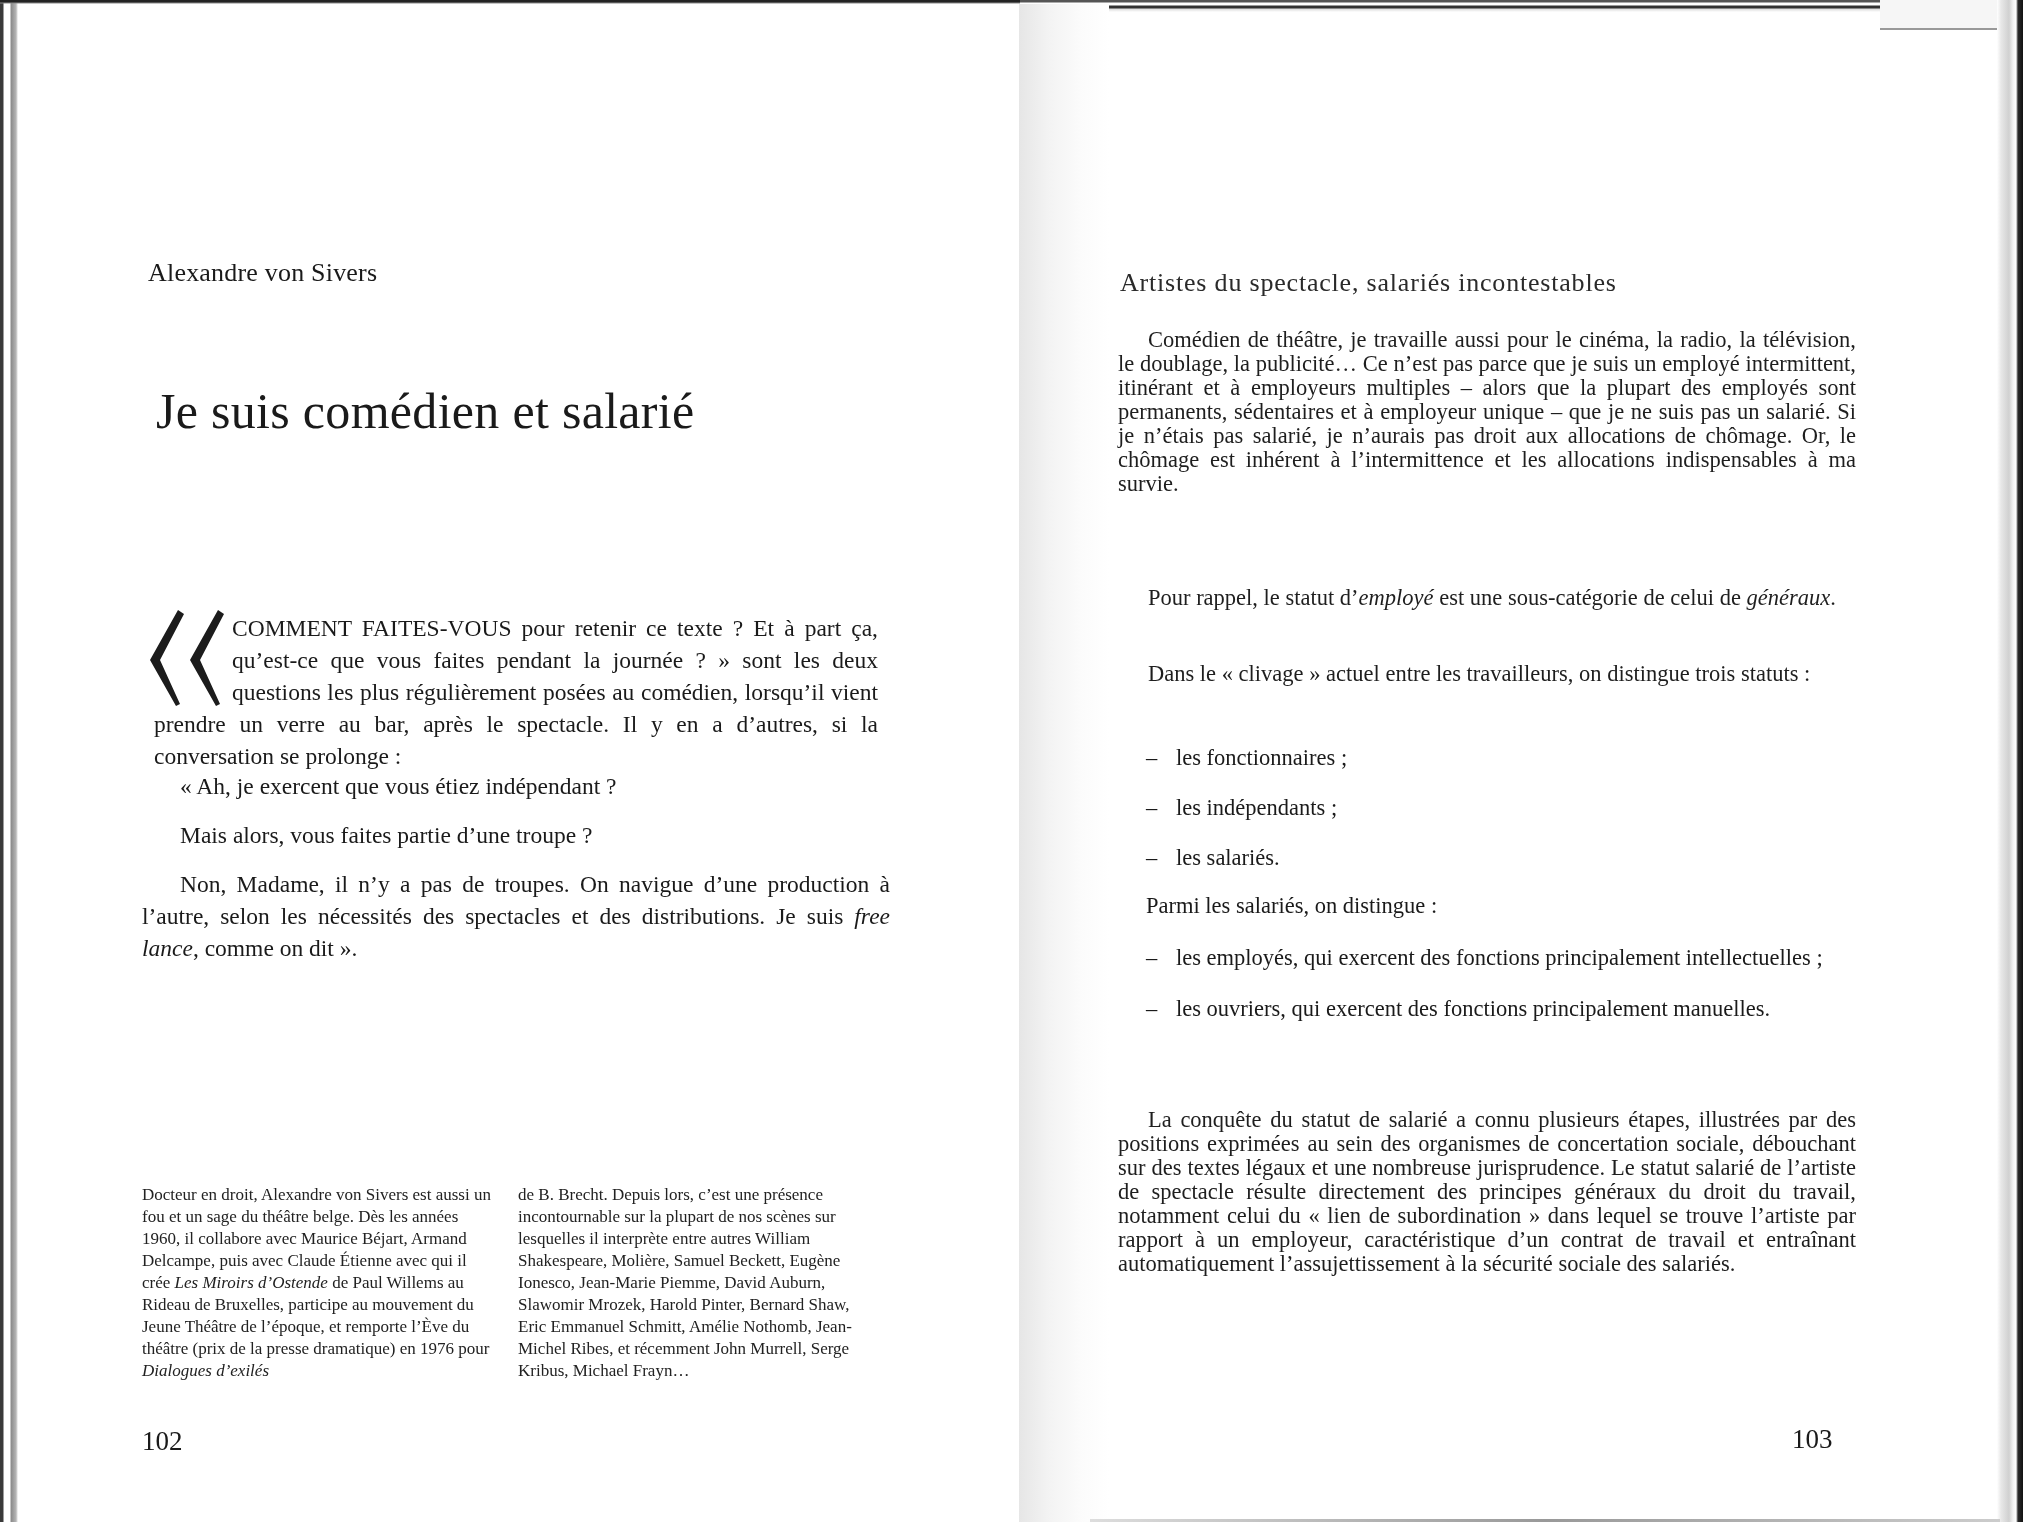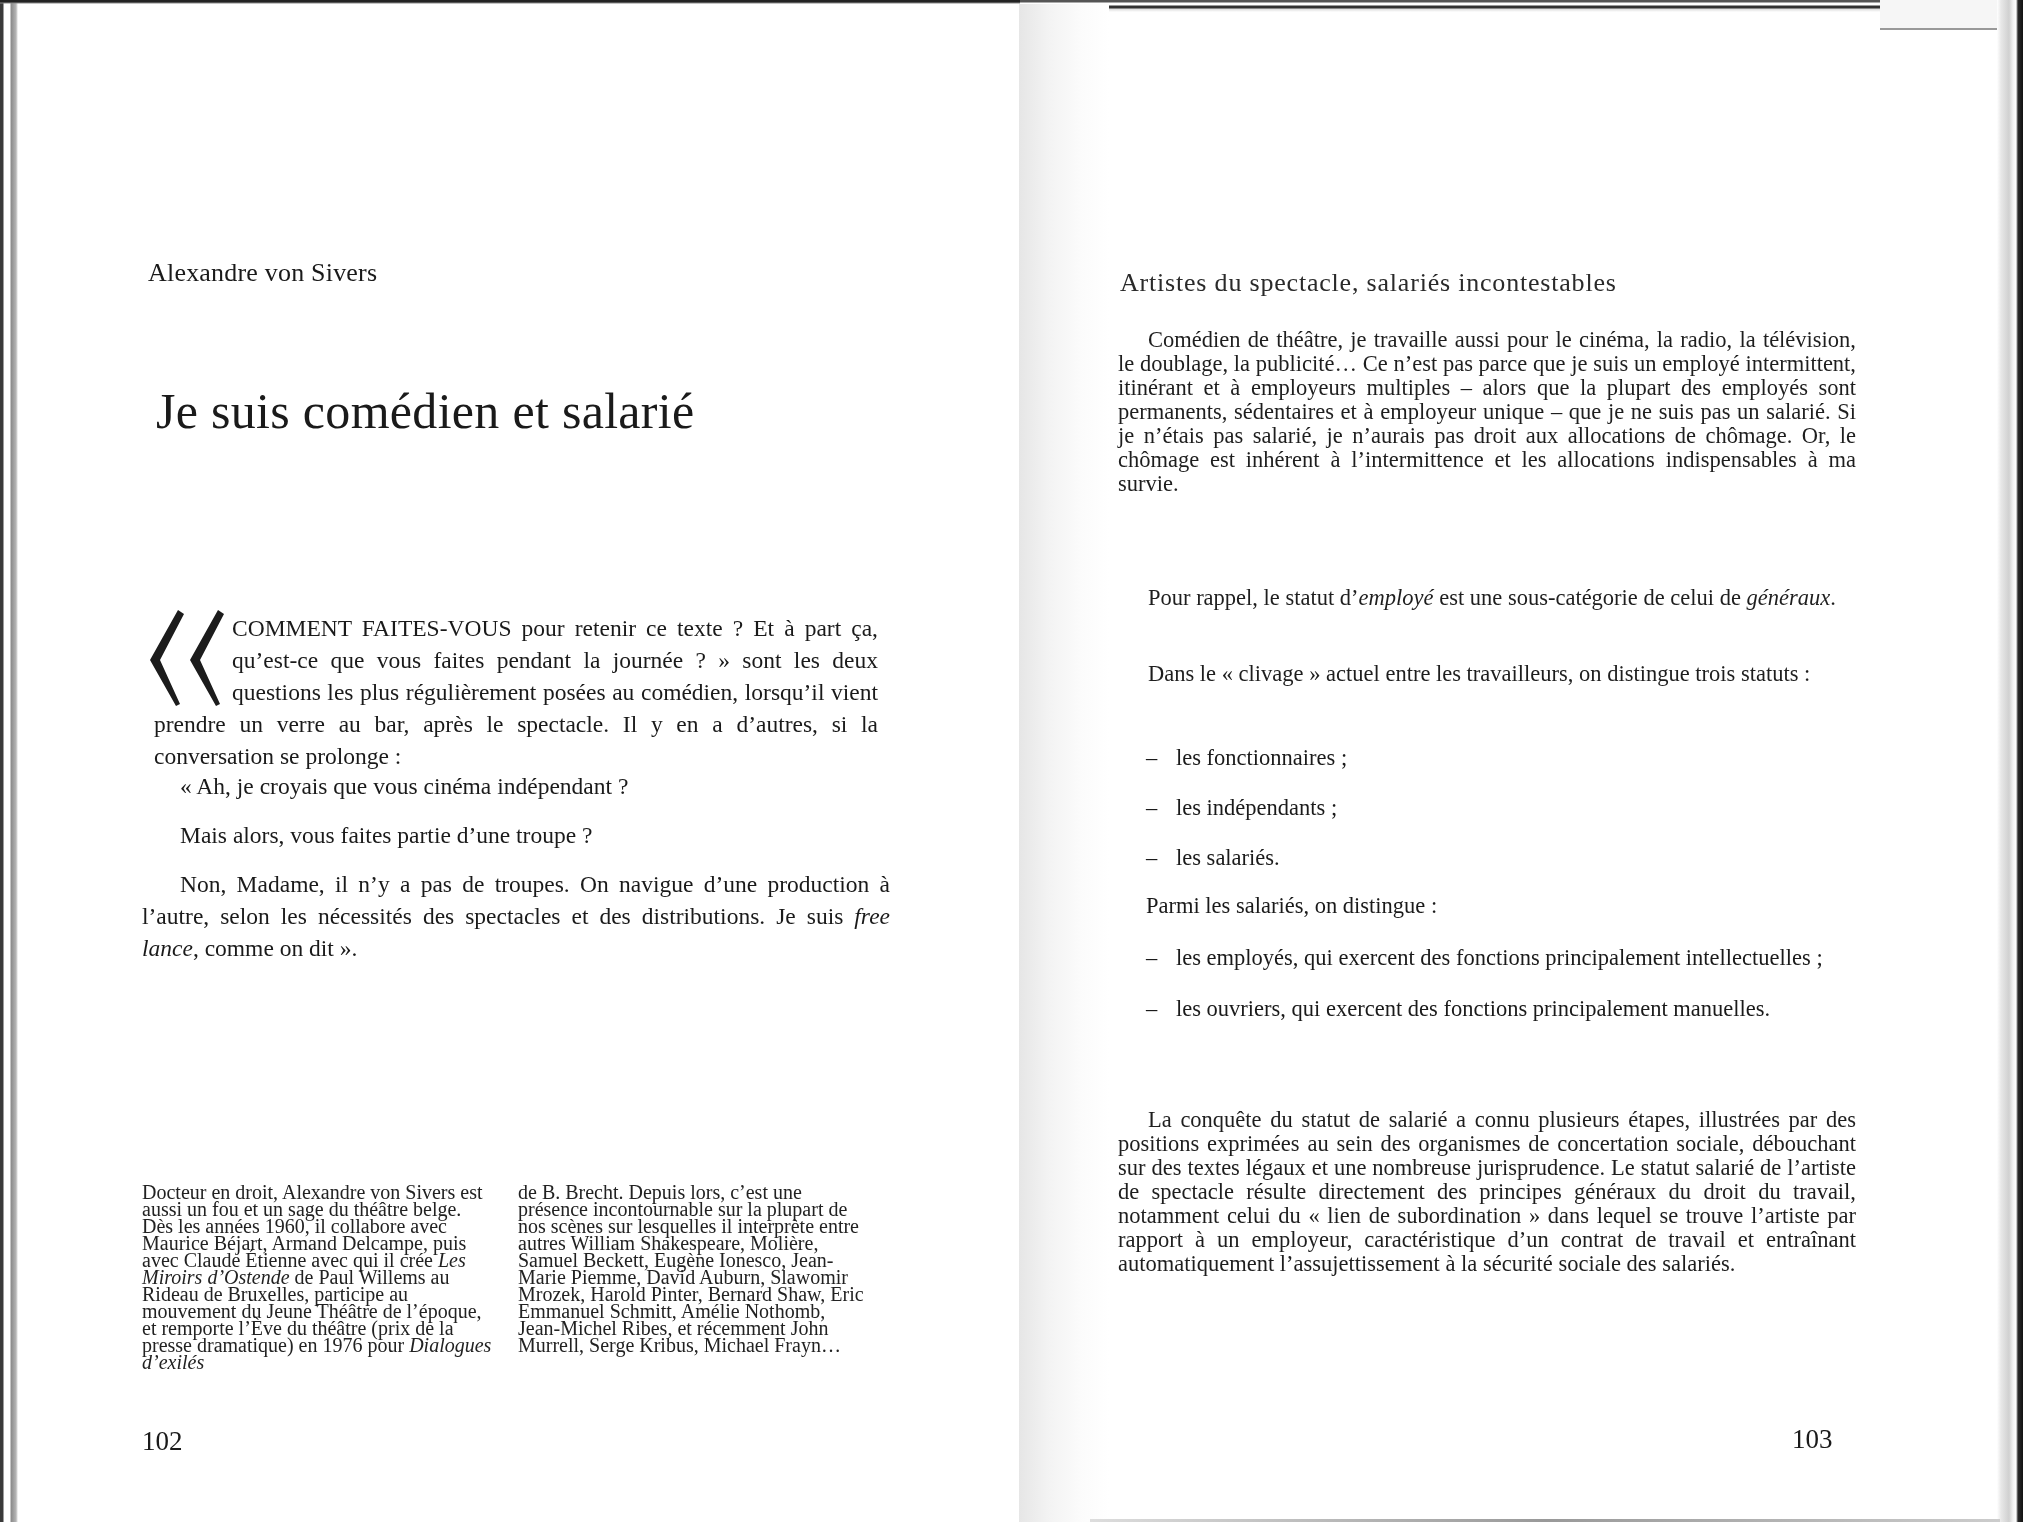--- a/index.html
+++ b/index.html
@@ -60,21 +60,21 @@
     float: left; width: 86px; height: 100px; margin-right: 4px; margin-top: 8px;
   }
   .intro p { margin: 12px; }
   .dialogue { position: absolute; left: 142px; top: 770px; width: 748px; }
   .dialogue p { margin: 0 0 17px 0; text-indent: 38px; }
   .dialogue p.last { margin-bottom: 0; }
   .dialogue em { font-style: italic; }
 
   .bio-col {
     position: absolute; top: 1184px; width: 350px;
-    font-size: 20px; line-height: 17px; color: #222;
+    font-size: 17px; line-height: 22px; color: #222;
   }
   .bio-col.c1 { left: 142px; }
   .bio-col.c2 { left: 518px; }
   .bio-col em { font-style: italic; }
   .pagenum { position: absolute; font-size: 27px; top: 1426px; text-align: center; }
   .pagenum.left { left: 142px; }
   .pagenum.right { left: 1792px; top: 1424px; }
 
   
   .section-title {
@@ -109,21 +109,21 @@
 
 <div class="intro body-text">
   <svg class="guillemet" viewBox="0 0 86 100">
     <path d="M36 2 L8 52 L34 98 L38 96 L18 52 L42 6 Z" fill="#1c1c1c"></path>
     <path d="M76 2 L48 52 L74 98 L78 96 L58 52 L82 6 Z" fill="#1c1c1c"></path>
   </svg>
   <p>COMMENT FAITES-VOUS pour retenir ce texte ? Et à part ça, qu’est-ce que vous faites pendant la journée ? » sont les deux questions les plus régulièrement posées au comédien, lorsqu’il vient prendre un verre au bar, après le spectacle. Il y en a d’autres, si la conversation se prolonge :</p>
 </div>
 
 <div class="dialogue body-text">
-  <p>« Ah, je croyais que vous cinéma indépendant ?</p>
+  <p>« Ah, je exercent que vous étiez indépendant ?</p>
   <p>Mais alors, vous faites partie d’une troupe ?</p>
   <p class="last"><span>Non, Madame, il n’y a pas de troupes. On navigue d’une production à l’autre, selon les nécessités des spectacles et des distributions.</span> <span>Je suis </span><em>free lance</em><span>, comme on dit ».</span></p>
 </div>
 
 <div class="bio-col c1"><span>Docteur en droit, Alexandre von Sivers est aussi un fou et un sage du théâtre belge. Dès les années 1960, il collabore avec Maurice Béjart, Armand Delcampe, puis avec Claude Étienne avec qui il crée </span><em>Les Miroirs d’Ostende</em><span> de Paul Willems au Rideau de Bruxelles, participe au mouvement du Jeune Théâtre de l’époque, et remporte l’Ève du théâtre (prix de la presse dramatique) en 1976 pour </span><em>Dialogues d’exilés</em></div>
 <div class="bio-col c2">de B. Brecht. Depuis lors, c’est une présence incontournable sur la plupart de nos scènes sur lesquelles il interprète entre autres William Shakespeare, Molière, Samuel Beckett, Eugène Ionesco, Jean-Marie Piemme, David Auburn, Slawomir Mrozek, Harold Pinter, Bernard Shaw, Eric Emmanuel Schmitt, Amélie Nothomb, Jean-Michel Ribes, et récemment John Murrell, Serge Kribus, Michael Frayn…</div>
 
 <div class="pagenum left">102</div>
 
 <div class="page page-right"></div>

